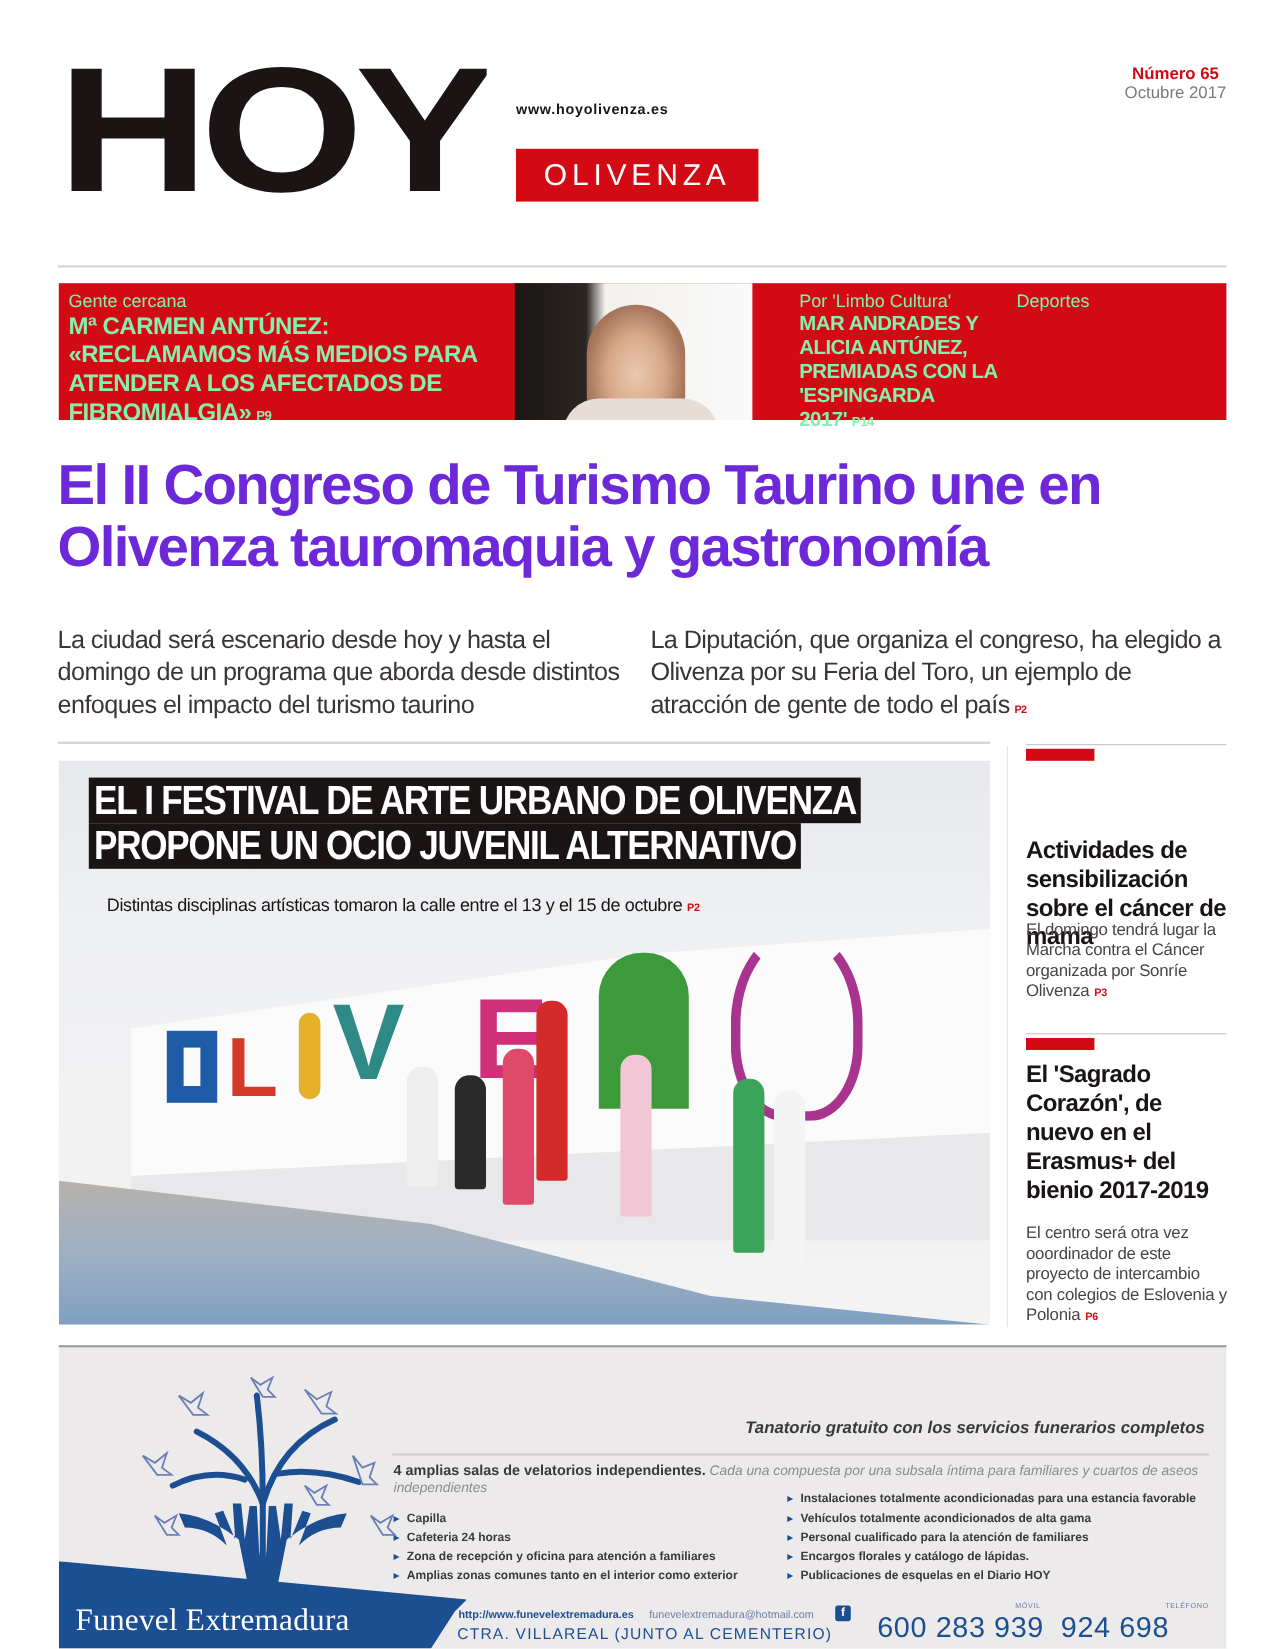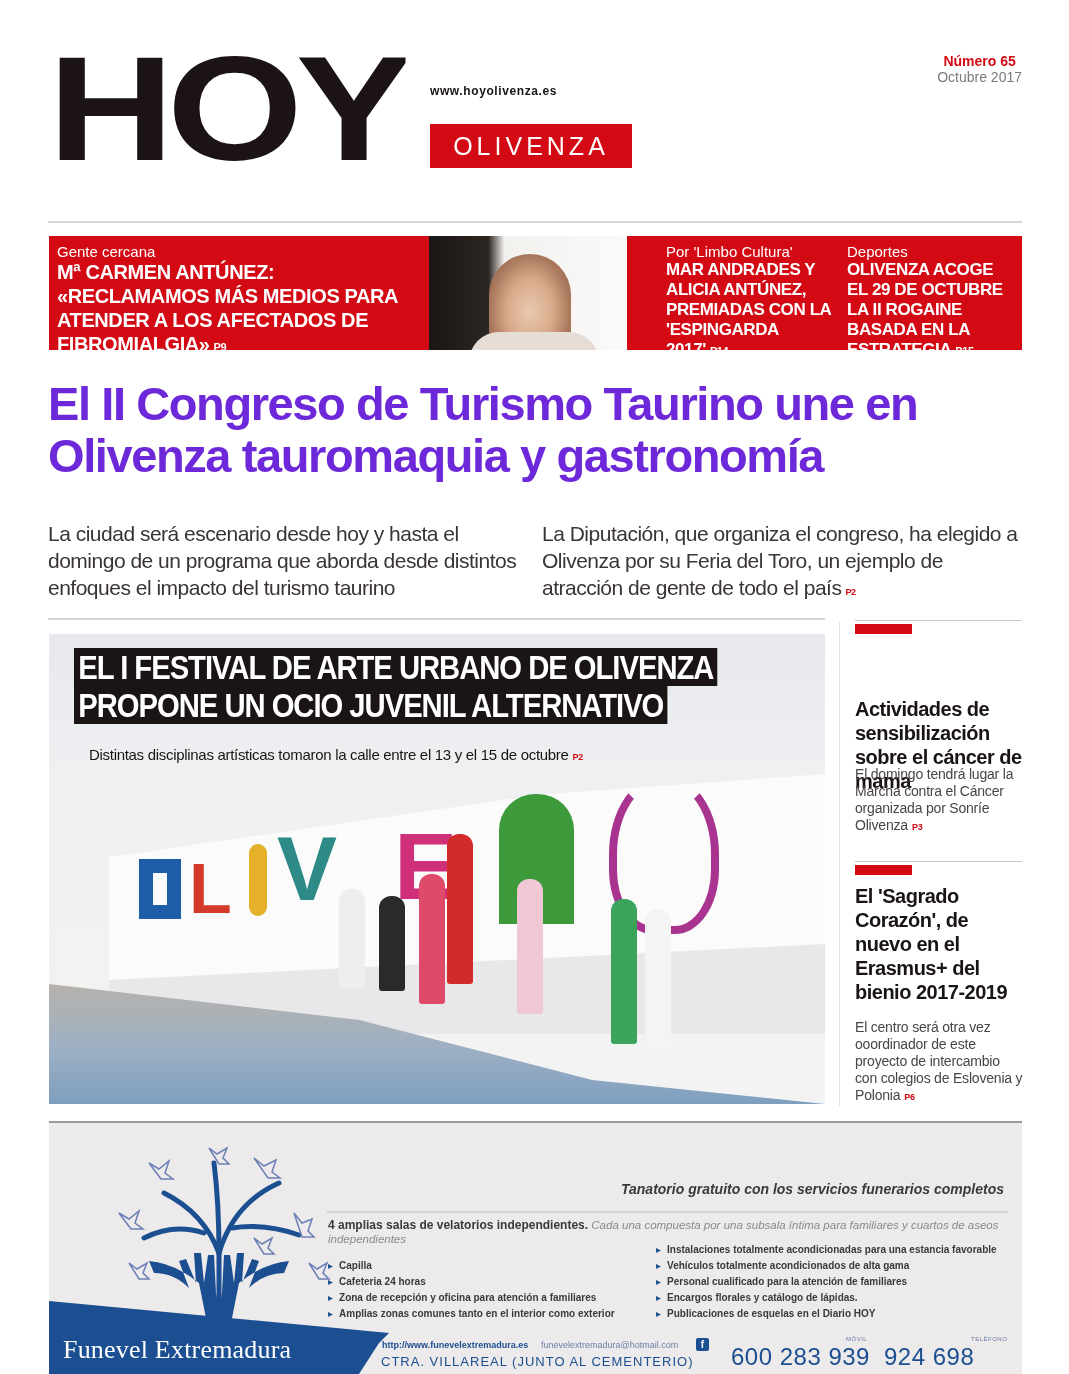--- a/index.html
+++ b/index.html
@@ -10,21 +10,21 @@
   .logo { position: absolute; left: 48px; top: 52px; font-family: "Liberation Sans", sans-serif; font-weight: 900; font-size: 148px; line-height: 114px; letter-spacing: -6px; color: #1c1414; transform: scaleX(1.18); transform-origin: left top; height: 114px; overflow: hidden; }
   .site-url { position: absolute; left: 430px; top: 84px; font-size: 12px; font-weight: bold; letter-spacing: 0.6px; color: #1a1414; }
   .edition-badge { position: absolute; left: 430px; top: 124px; width: 202px; height: 44px; background: #d30a14; color: #fff; font-size: 25px; letter-spacing: 4px; text-align: center; line-height: 44px; font-weight: 400; }
   .issue { position: absolute; right: 47px; top: 53px; text-align: center; }
   .issue-number { color: #d30a14; font-weight: bold; font-size: 14px; line-height: 16px; }
   .issue-date { color: #7a7a7a; font-size: 14px; line-height: 16px; }
   .rule-top { position: absolute; left: 48px; right: 47px; top: 221px; height: 2px; background: #d6d6d6; }
 
   
   .teaser-band { position: absolute; left: 49px; top: 236px; width: 973px; height: 114px; background: #d30a14; }
-  .teaser { position: absolute; color: #ffffff; }
+  .teaser { position: absolute; color: #86efac; }
   .teaser .kicker { font-size: 15px; line-height: 16px; font-weight: 400; }
   .teaser .headline { font-size: 20px; line-height: 24px; font-weight: bold; letter-spacing: -0.4px; }
   .teaser .page { font-size: 11px; font-weight: bold; margin-left: 4px; }
   .teaser-1 { left: 8px; top: 8px; width: 370px; }
   .teaser-2 { left: 617px; top: 8px; width: 175px; }
   .teaser-2 .headline, .teaser-3 .headline { font-size: 17px; line-height: 20px; }
   .teaser-3 { left: 798px; top: 8px; width: 170px; }
   .teaser-photo { position: absolute; left: 380px; top: 0; width: 198px; height: 114px; background: linear-gradient(90deg, #1a1614 0%, #2c2622 30%, #f3f1ee 38%, #fafafa 100%); overflow: hidden; }
   .photo-face { position: absolute; left: 60px; top: 18px; width: 82px; height: 96px; border-radius: 42px 42px 20px 20px; background: radial-gradient(ellipse at 50% 60%, #e9c9b1 0%, #d8a989 40%, #a8765b 70%, #8c5f48 100%); }
   .photo-shirt { position: absolute; left: 40px; top: 96px; width: 130px; height: 30px; border-radius: 40px 40px 0 0; background: #e6ddd6; }
@@ -105,21 +105,20 @@
   <div class="teaser-photo">
     <div class="photo-face"></div>
     <div class="photo-shirt"></div>
   </div>
   <div class="teaser teaser-2">
     <div class="kicker">Por 'Limbo Cultura'</div>
     <div class="headline"><span>MAR ANDRADES Y ALICIA ANTÚNEZ, PREMIADAS CON LA 'ESPINGARDA 2017'</span><span class="page">P14</span></div>
   </div>
   <div class="teaser teaser-3">
     <div class="kicker">Deportes</div>
-    <div class="headline"><span>OLIVENZA ACOGE EL 29 DE OCTUBRE LA II ROGAINE BASADA EN LA ESTRATEGIA</span><span class="page">P15</span></div>
   </div>
 </div>
 
 <h1 class="lead-headline">El II Congreso de Turismo Taurino une en Olivenza tauromaquia y gastronomía</h1>
 <p class="lead-deck lead-deck-1">La ciudad será escenario desde hoy y hasta el domingo de un programa que aborda desde distintos enfoques el impacto del turismo taurino</p>
 <p class="lead-deck lead-deck-2"><span>La Diputación, que organiza el congreso, ha elegido a Olivenza por su Feria del Toro, un ejemplo de atracción de gente de todo el país</span><span class="page-ref">P2</span></p>
 <div class="rule-mid"></div>
 
 <div class="feature">
   <div class="wall"></div>

